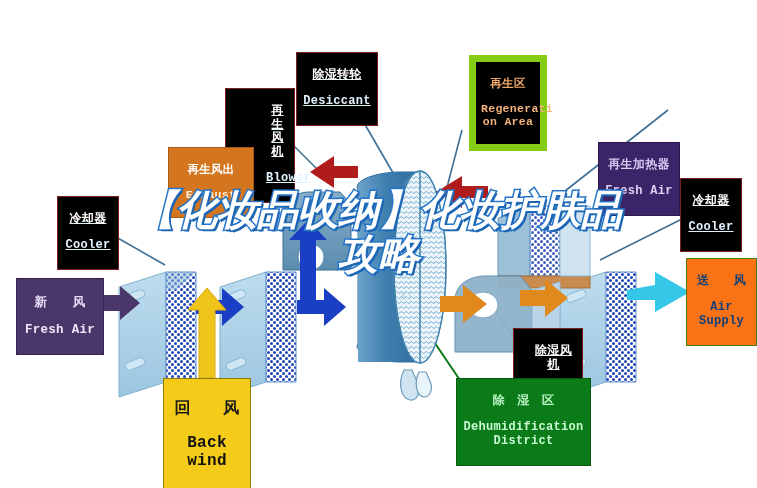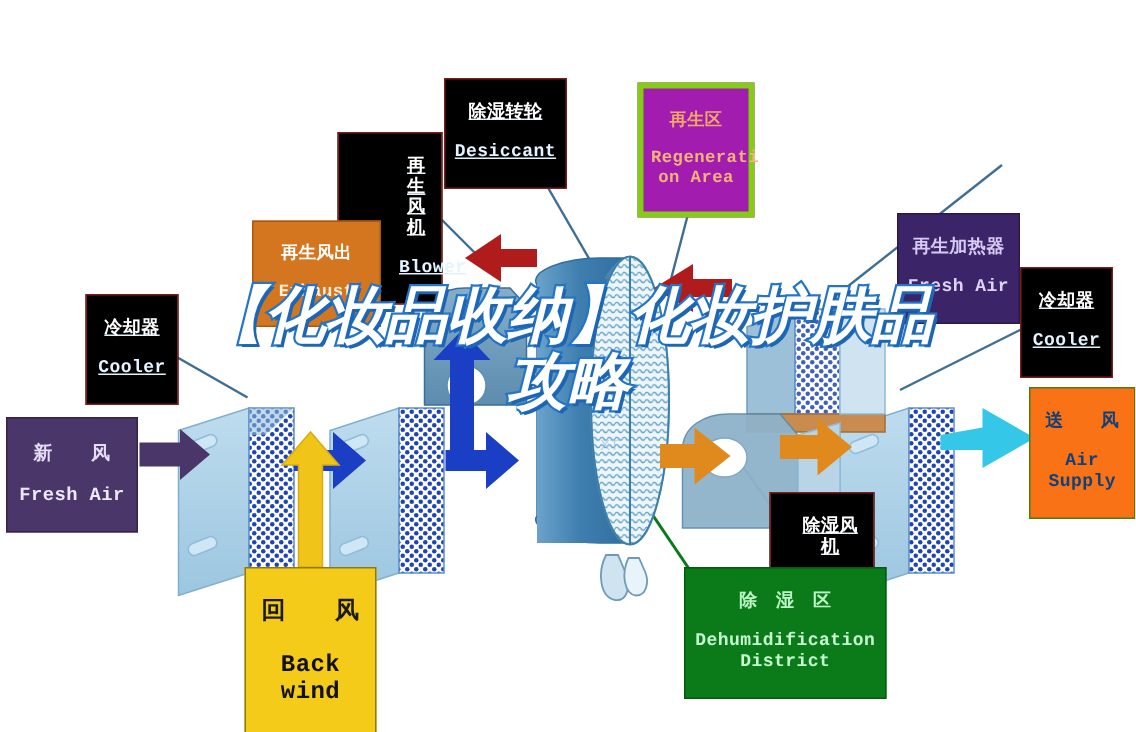--- a/index.html
+++ b/index.html
@@ -25,21 +25,21 @@
   .c-steel{background:#000000;border:1px solid #7f1d1d;color:#dff1fb;text-decoration:underline;}
   .c-steel .cn{color:#ffffff;}
   .c-steel .en{color:#e3f3ff;}
 
   
   .c-orange{background:#d4761f;border:1px solid #a85a13;}
   .c-orange .cn{color:#ffffff;}
   .c-orange .en{color:#fff0dc;}
 
   
-  .c-teal{background:#a21caf;border:4px solid #84cc16;}
+  .c-teal{background:#000000;border:7px solid #84cc16;margin-left:44px;}
   .c-teal .cn{color:#f0a868;}
   .c-teal .en{color:#f4b37a;}
 
   
   .c-purple{background:#3b2467;border:1px solid #2a1a4c;}
   .c-purple .cn{color:#d6c9f3;}
   .c-purple .en{color:#ded3f7;}
 
   
   .c-purple2{background:#4a3668;border:1px solid #342449;}
@@ -258,21 +258,21 @@
   <div class="lbl c-steel" style="left:57px;top:196px;width:62px;font-size:12px;">
     <span class="cn">冷却器</span>
     <span class="en">Cooler</span>
   </div>
 
   <div class="lbl c-steel" style="left:680px;top:178px;width:62px;font-size:12px;">
     <span class="cn">冷却器</span>
     <span class="en">Cooler</span>
   </div>
 
-  <div class="lbl c-purple2" style="left:4px;top:278px;width:88px;font-size:12.5px;">
+  <div class="lbl c-purple2" style="left:16px;top:278px;width:88px;font-size:12.5px;">
     <span class="cn">新　　风</span>
     <span class="en">Fresh Air</span>
   </div>
 
   <div class="lbl c-yellow" style="left:163px;top:378px;width:88px;font-size:16px;">
     <span class="cn">回　　风</span>
     <span class="en">Back wind</span>
   </div>
 
   <div class="lbl c-cyan" style="left:686px;top:258px;width:71px;font-size:12px;">

